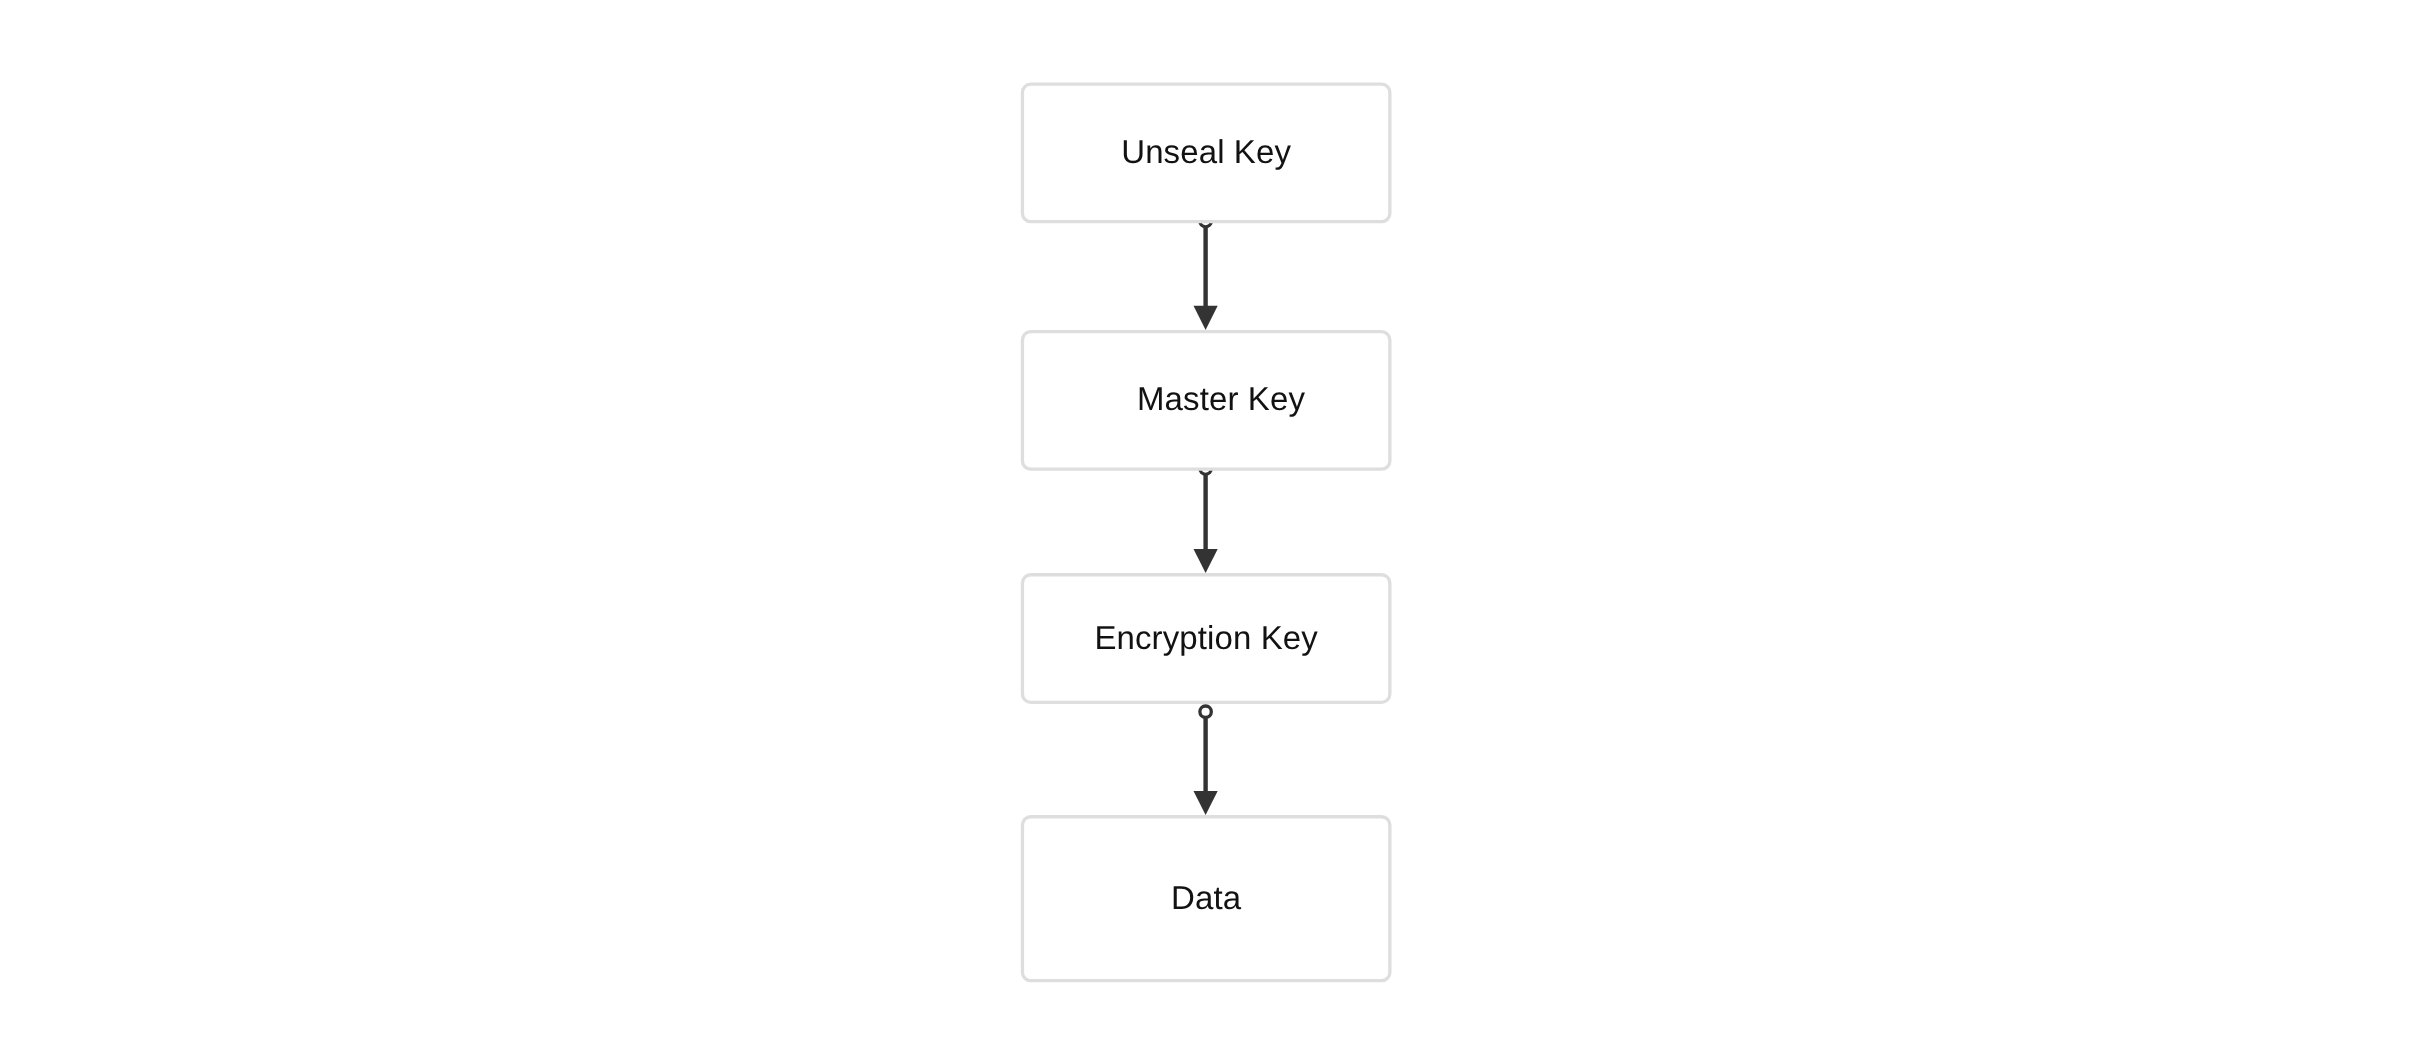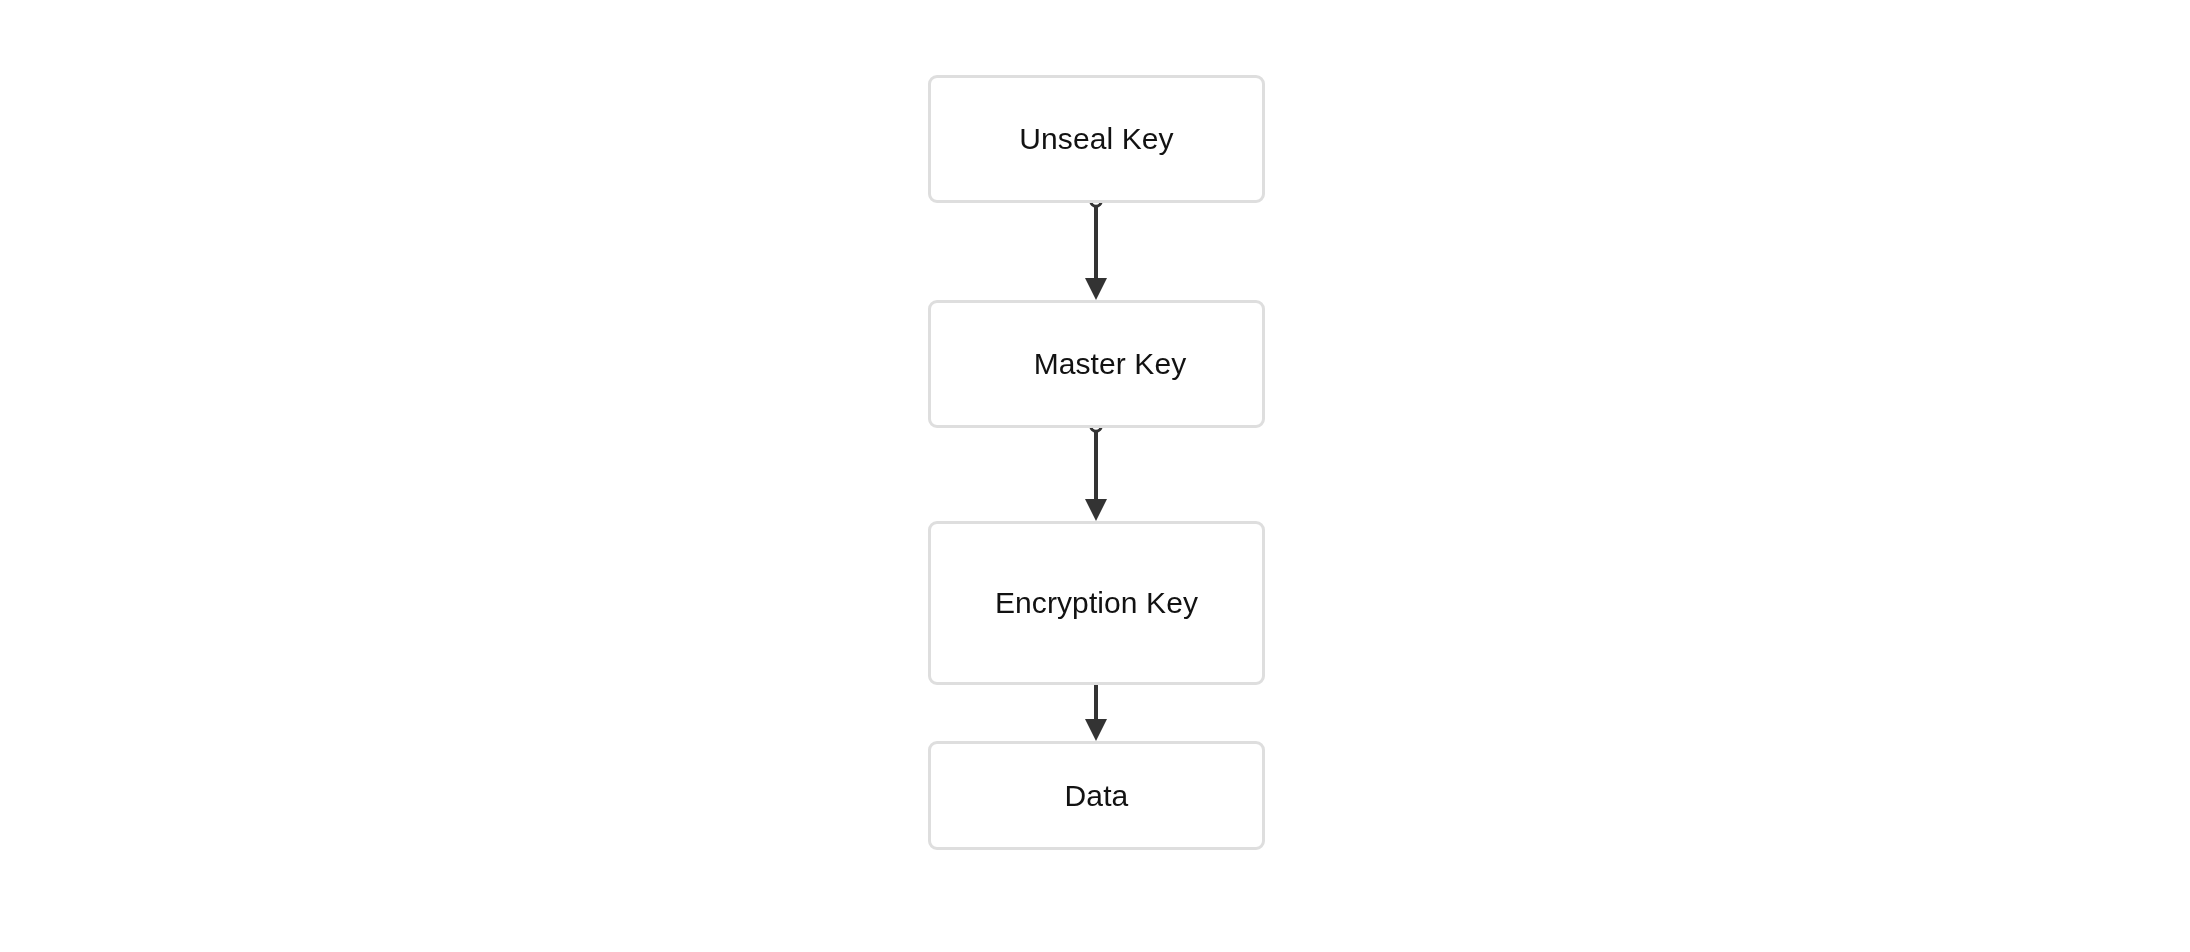--- a/index.html
+++ b/index.html
@@ -91,21 +91,21 @@
       </g>
   </svg>
 
   <div id="node-layer">
       <div class="node" style="left: 928px; top: 75px; width: 337px; height: 128px; border-color: rgb(222, 222, 222); background: rgb(255, 255, 255);">
         <div class="node-label" style="color: rgb(18, 18, 18);">Unseal Key</div>
       </div>
       <div class="node" style="left: 928px; top: 300px; width: 337px; height: 128px; border-color: rgb(222, 222, 222); background: rgb(255, 255, 255); padding-left: 27px;">
         <div class="node-label" style="color: rgb(18, 18, 18);">Master Key</div>
       </div>
-      <div class="node" style="left: 928px; top: 521px; width: 337px; height: 164px; border-color: rgb(222, 222, 222); background: rgb(255, 255, 255);">
+      <div class="node" style="left: 928px; top: 521px; width: 337px; height: 119px; border-color: rgb(222, 222, 222); background: rgb(255, 255, 255);">
         <div class="node-label" style="color: rgb(18, 18, 18);">Encryption Key</div>
       </div>
-      <div class="node" style="left: 928px; top: 741px; width: 337px; height: 109px; border-color: rgb(222, 222, 222); background: rgb(255, 255, 255);">
+      <div class="node" style="left: 928px; top: 741px; width: 337px; height: 152px; border-color: rgb(222, 222, 222); background: rgb(255, 255, 255);">
         <div class="node-label" style="color: rgb(18, 18, 18);">Data</div>
       </div>
     </div>
 
 </div>
 
 </body></html>

